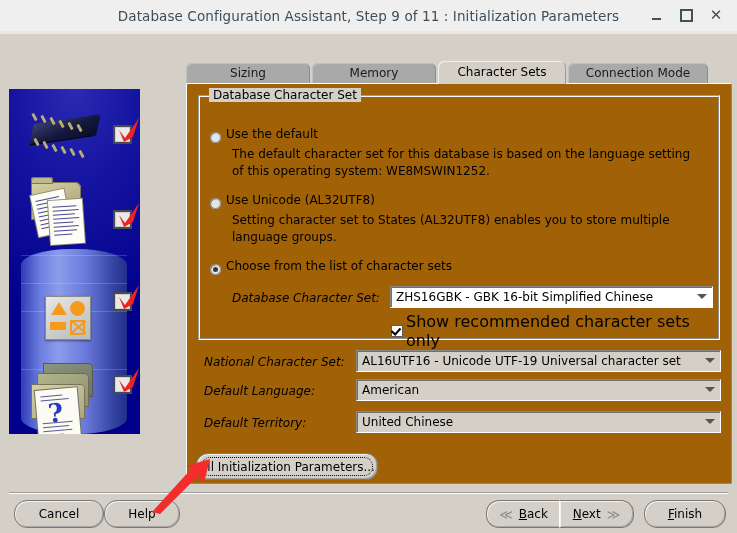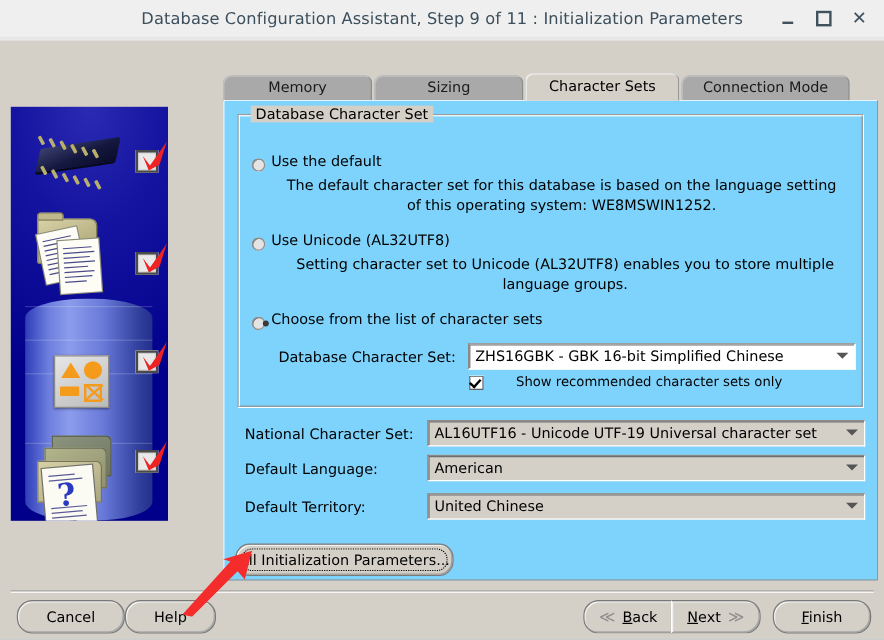--- a/index.html
+++ b/index.html
@@ -112,25 +112,24 @@
   }
   .tab.active{
     background:#d4d0c8;height:23px;line-height:23px;color:#000;
     box-shadow:inset 1px 1px 0 #efefef, inset -1px 0 0 #9a9a9a;
     position:relative;z-index:3;
   }
 
   
   .panel{
     position:absolute;left:186px;top:83px;width:544px;height:399px;
-    background:#7dd3fc;
+    background:#a16207;
     border:1px solid #ffffff;
     border-right-color:#8a8a8a;border-bottom-color:#8a8a8a;
     border-radius:2px;
-    text-align:center;
   }
   .groupbox{
     position:absolute;left:11px;top:11px;width:520px;height:243px;
     border:1px solid #ffffff;border-top-color:#9a9a9a;border-left-color:#9a9a9a;
   }
   .groupbox-inner{
     position:absolute;left:0;top:0;right:0;bottom:0;
     border:1px solid #8f8f8f;border-top-color:#ffffff;border-left-color:#ffffff;
     pointer-events:none;
   }
@@ -144,34 +143,34 @@
     box-shadow:inset 0 0 0 1px #8e8e8e, inset 1px 1px 0 #6e6e6e;
   }
   .radio.sel{background:#e4e4e4;}
   .radio.sel::after{
     content:"";position:absolute;width:5px;height:5px;border-radius:50%;background:#3a3a3a;
     margin:3px 0 0 3px;
   }
   .radio-wrap{position:relative;width:11px;height:11px;flex:none;margin-top:3px;margin-right:5px;}
   .desc{position:absolute;font-size:12px;line-height:17px;color:#000;}
 
-  .form-label{position:absolute;font-size:12px;color:#000;}
+  .form-label{position:absolute;font-size:12px;color:#000;font-style:italic;}
   .combo{
     position:absolute;height:20px;background:#d4d0c8;
     border:1px solid #8a8a8a;border-right-color:#ffffff;border-bottom-color:#ffffff;
     box-shadow:inset 1px 1px 0 #6e6e6e;
     display:flex;align-items:center;
   }
   .combo.white{background:#ffffff;}
   .combo .val{padding-left:5px;font-size:12px;color:#000;white-space:nowrap;overflow:hidden;}
   .combo .arrow{
     position:absolute;right:5px;top:7px;width:0;height:0;
     border-left:5px solid transparent;border-right:5px solid transparent;border-top:5px solid #555;
   }
-  .chk-row{position:absolute;display:flex;align-items:center;font-size:11px;gap:24px;}
+  .chk-row{position:absolute;display:flex;align-items:center;font-size:16px;}
   .chkbx{
     width:12px;height:12px;background:#ffffff;margin-right:3px;flex:none;position:relative;
     box-shadow:inset 0 0 0 1px #5c5c5c;
   }
   .chkbx::after{
     content:"";position:absolute;left:2px;top:1px;width:4px;height:7px;
     border:solid #000;border-width:0 2px 2px 0;transform:rotate(42deg);
   }
 
   .allparams-btn{
@@ -302,22 +301,22 @@
     </div>
     <div class="chk-mark" style="left:104px;top:283px">
       <div class="chk-box"></div>
       <svg class="chk-tick" viewBox="0 0 24 26">
           <path d="M3 13 L9 21 L23 1 L17 20 L8 25 Z" fill="#ee2222"></path>
         </svg>
     </div>
   </div>
 
   <div class="tabs">
+    <div class="tab" style="width:96px">Sizing</div>
     <div class="tab" style="width:96px">Memory</div>
-    <div class="tab" style="width:96px">Sizing</div>
     <div class="tab active" style="width:100px">Character Sets</div>
     <div class="tab" style="width:112px">Connection Mode</div>
   </div>
 
   <div class="panel">
 
     <div class="groupbox">
       <div class="groupbox-inner"></div>
       <div class="group-title">Database Character Set</div>
 
@@ -328,21 +327,21 @@
         <span>Use the default</span>
       </div>
       <div class="desc" style="left:33px;top:50px;width:472px">The default character set for this database is based on the language setting of this operating system: WE8MSWIN1252.</div>
 
       <div class="radio-row" style="left:11px;top:97px">
         <div class="radio-wrap">
             <div class="radio"></div>
           </div>
         <span>Use Unicode (AL32UTF8)</span>
       </div>
-      <div class="desc" style="left:33px;top:116px;width:478px">Setting character set to Unicode (AL32UTF8) enables you to store multiple language groups.</div>
+      <div class="desc" style="left:33px;top:116px;width:478px">Setting character set to States (AL32UTF8) enables you to store multiple language groups.</div>
 
       <div class="radio-row" style="left:11px;top:163px">
         <div class="radio-wrap">
             <div class="radio sel"></div>
           </div>
         <span>Choose from the list of character sets</span>
       </div>
 
       <div class="form-label" style="left:33px;top:195px">Database Character Set:</div>
       <div class="combo white" style="left:191px;top:190px;width:321px">

